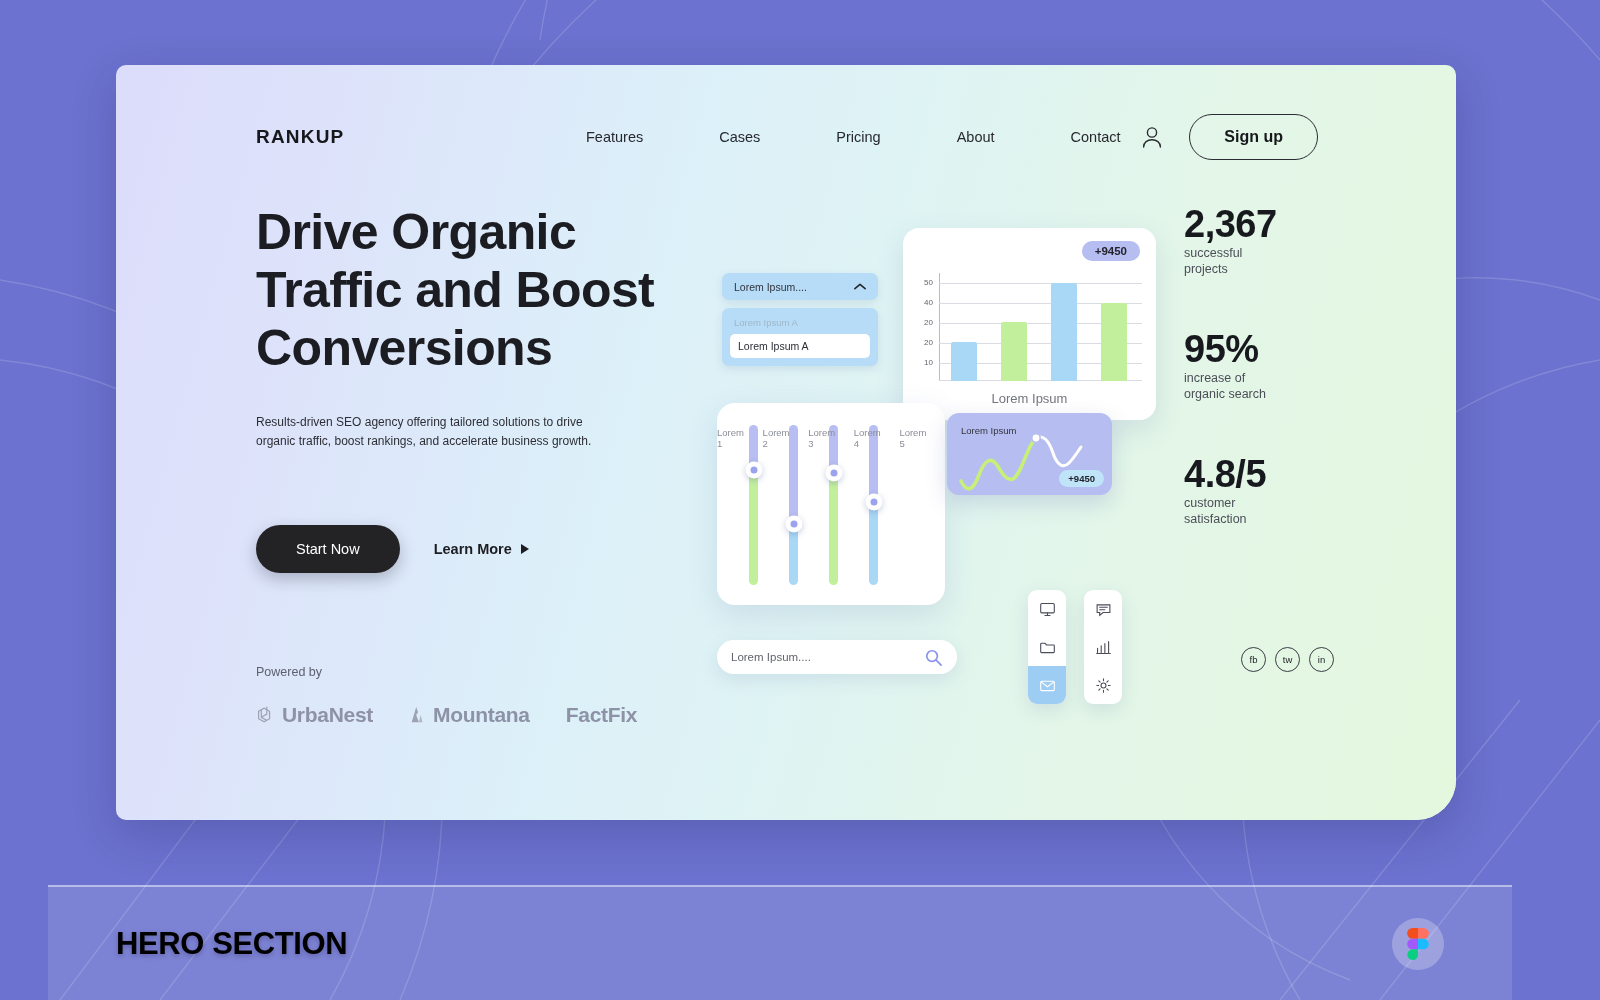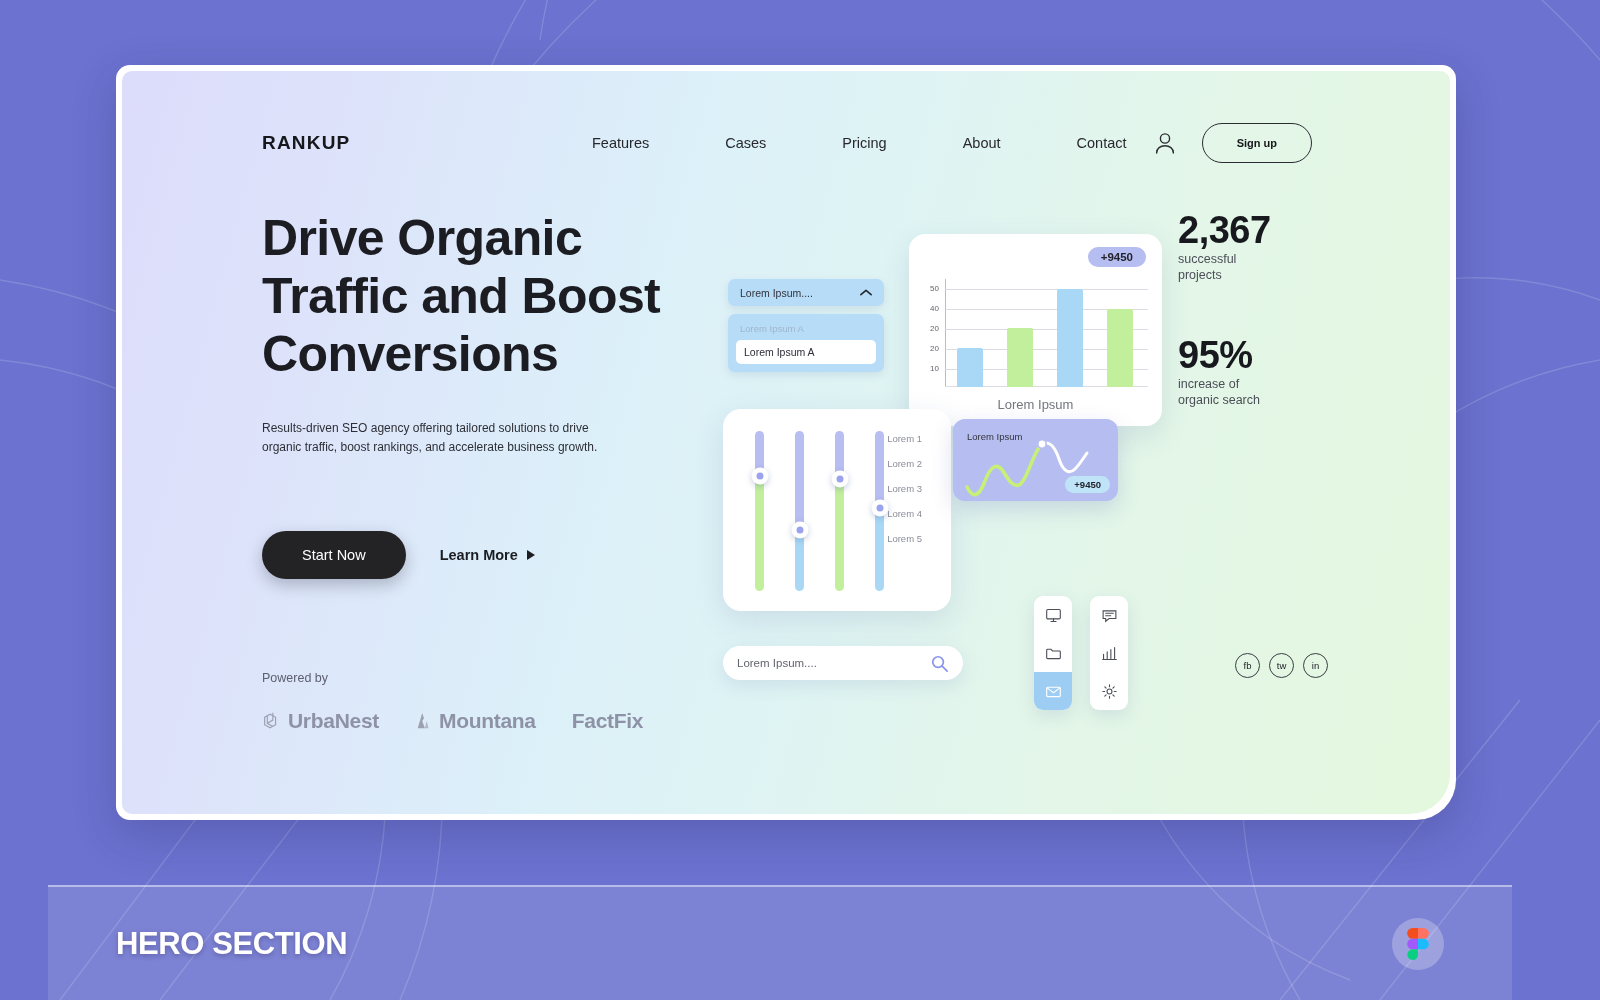--- a/index.html
+++ b/index.html
@@ -17,21 +17,20 @@
   .bg-arcs { position: absolute; inset: 0; overflow: hidden; pointer-events: none; }
   .bg-arcs svg { position: absolute; top: 0; left: 0; width: 1600px; height: 1000px; }
 
   
   .frame {
     position: absolute;
     left: 116px; top: 65px;
     width: 1340px; height: 755px;
     background: #ffffff;
     border-radius: 14px 14px 40px 14px;
-    padding: 6px;
     box-shadow: 0 14px 44px rgba(30,30,80,.22);
   }
   .hero {
     width: 100%; height: 100%;
     border-radius: 10px 10px 40px 10px;
     background:
       linear-gradient(105deg,
         #dcdcfb 0%,
         #dde3fa 16%,
         #dcf0f9 38%,
@@ -63,21 +62,21 @@
   }
   .nav-right {
     position: absolute; right: 138px;
     display: flex; align-items: center; gap: 22px;
   }
   .user-icon { width: 30px; height: 30px; cursor: pointer; }
   .signup-btn {
     border: 1.4px solid #2b2c33;
     border-radius: 40px;
     padding: 13px 34px;
-    font-size: 11px; font-weight: 700; color: #17181c;
+    font-size: 16px; font-weight: 700; color: #17181c;
     background: transparent; cursor: pointer;
     white-space: nowrap;
   }
 
   
   .headline {
     position: absolute; left: 140px; top: 138px;
     width: 470px;
     font-size: 50px; line-height: 1.16; font-weight: 700;
     letter-spacing: -0.6px; color: #1c1d22;
@@ -182,22 +181,22 @@
   .strack-bot { position: absolute; left: 0; width: 9px; border-radius: 0 0 6px 6px; bottom: 0; }
   .knob {
     position: absolute; left: 50%; transform: translate(-50%,-50%);
     width: 17px; height: 17px; border-radius: 50%;
     background: #fff; box-shadow: 0 2px 6px rgba(70,90,150,.3);
     display: flex; align-items: center; justify-content: center;
     cursor: pointer;
   }
   .knob i { width: 7px; height: 7px; border-radius: 50%; background: #9ba3ee; display: block; }
   .slider-labels {
-    position: absolute; right: 29px; top: 24px;
-    display: flex; flex-direction: column; gap: 14px;
+    position: absolute; right: 14px; top: 24px;
+    display: flex; flex-direction: row; gap: 14px;
   }
   .slider-labels div { font-size: 9.5px; color: #8b8d99; }
 
   
   .linecard {
     position: absolute; left: 831px; top: 348px;
     width: 165px; height: 82px;
     background: #b6bdf0; border-radius: 12px;
     box-shadow: 0 8px 22px rgba(80,90,170,.2);
     overflow: hidden;
@@ -260,21 +259,21 @@
   .banner {
     position: absolute; left: 48px; bottom: 0;
     width: 1464px; height: 115px;
     background: rgba(255,255,255,.12);
     border-top: 2px solid rgba(255,255,255,.45);
     display: flex; align-items: center;
   }
   .banner-title {
     position: absolute; left: 68px;
     font-size: 31px; font-weight: 700; letter-spacing: -.4px;
-    color: #ffffff;
+    color: #000000;
     text-shadow: 0 2px 5px rgba(40,40,90,.35);
   }
   .figma-badge {
     position: absolute; right: 68px;
     width: 52px; height: 52px; border-radius: 50%;
     background: rgba(255,255,255,.25);
     display: flex; align-items: center; justify-content: center;
   }
 </style>
 </head>
@@ -499,20 +498,24 @@
 
     <div class="stats">
       <div class="stat">
         <div class="stat-num">2,367</div>
         <div class="stat-label">successful projects</div>
       </div>
       <div class="stat">
         <div class="stat-num">95%</div>
         <div class="stat-label">increase of organic search</div>
       </div>
+      <div class="stat">
+        <div class="stat-num">4.8/5</div>
+        <div class="stat-label">customer satisfaction</div>
+      </div>
     </div>
 
     <div class="socials">
       <div class="soc">fb</div>
       <div class="soc">tw</div>
       <div class="soc">in</div>
     </div>
 
   </div>
 </div>

